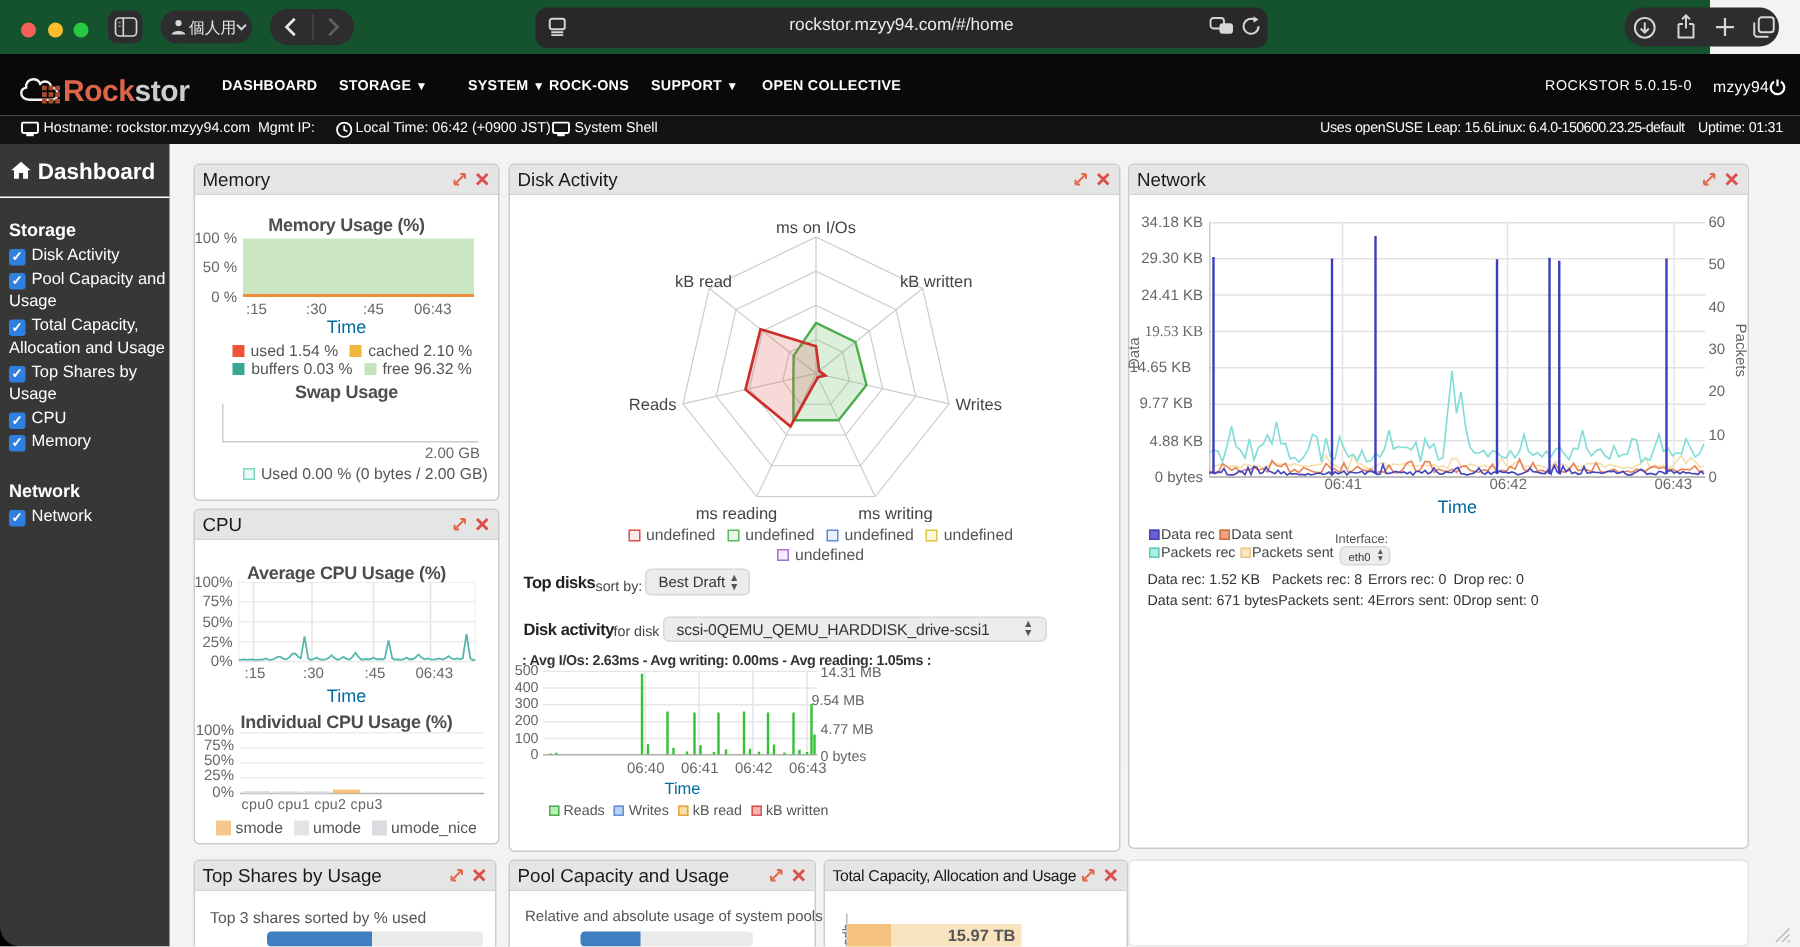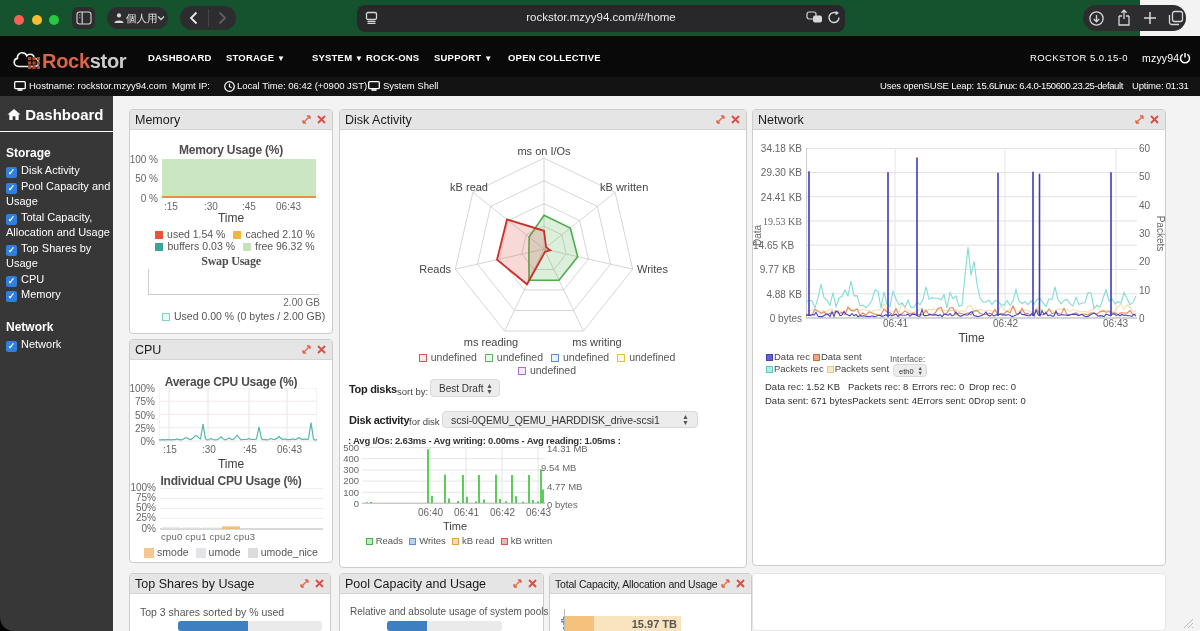--- a/index.html
+++ b/index.html
@@ -30,21 +30,21 @@
 
 
 .widget { position:absolute; background:#fff; border:1px solid #ccc; border-radius:4px; }
 .whead { height:20px; background:#e5e5e5; border-bottom:1px solid #d4d4d4; border-radius:3px 3px 0 0; position:relative; }
 .whead .t { position:absolute; left:5px; top:3px; font-size:12.5px; color:#1a1a1a; }
 .whead svg.ic { position:absolute; top:4px; }
 .wbody { position:absolute; left:0; top:20px; width:100%; height:calc(100% - 20px); }
 .ctitle { position:absolute; font-weight:bold; font-size:12px; letter-spacing:-0.2px; color:#4d4d4d; width:100%; text-align:center; }
 .axlbl { position:absolute; font-size:10px; color:#666; white-space:nowrap; }
 .xlbl { position:absolute; font-size:10px; color:#666; white-space:nowrap; }
-.tlbl { position:absolute; font-size:12px; color:#404040; width:100%; text-align:center; }
+.tlbl { position:absolute; font-size:12px; color:#0369a1; width:100%; text-align:center; }
 .leg { position:absolute; font-size:10.5px; color:#555; width:100%; text-align:center; white-space:nowrap; }
 .sq { display:inline-block; width:8px; height:8px; margin:0 4px 0 8px; vertical-align:-1px; }
 .sel { position:absolute; background:#ececec; border:1px solid #d8d8d8; border-radius:4px; font-size:11px; color:#333; }
 </style>
 </head>
 <body>
 
 <div id="chrome">
   <div class="tl" style="left:14px;background:#f95f57;"></div>
   <div class="tl" style="left:32px;background:#fbbd2e;"></div>
@@ -191,21 +191,21 @@
   <div class="axlbl" style="right:174px;top:24px;">100 %</div>
   <div class="axlbl" style="right:174px;top:43px;">50 %</div>
   <div class="axlbl" style="right:174px;top:63px;">0 %</div>
   <div class="xlbl" style="left:34px;top:71px;">:15</div>
   <div class="xlbl" style="left:74px;top:71px;">:30</div>
   <div class="xlbl" style="left:112px;top:71px;">:45</div>
   <div class="xlbl" style="left:146px;top:71px;">06:43</div>
   <div class="tlbl" style="top:81px;">Time</div>
   <div class="leg" style="top:98px;"><span class="sq" style="background:#ed5338;"></span>used 1.54 %<span class="sq" style="background:#eeb73e;"></span>cached 2.10 %</div>
   <div class="leg" style="top:110px;"><span class="sq" style="background:#3aa795;"></span>buffers 0.03 %<span class="sq" style="background:#c5e3bb;"></span>free 96.32 %</div>
-  <div class="ctitle" style="top:124px;font-family:Liberation Serif, serif;">Swap Usage</div>
+  <div class="ctitle" style="top:124px;">Swap Usage</div>
   <div class="abs" style="left:18px;top:139px;width:171px;height:26px;border-left:1px solid #ccc;border-bottom:1px solid #ccc;"></div>
   <div class="axlbl" style="right:12px;top:167px;">2.00 GB</div>
   <div class="leg" style="top:180px;text-align:left;padding-left:32px;"><span class="sq" style="background:#eafaf6;border:1.5px solid #7fd4c2;margin-left:0;"></span>Used 0.00 % (0 bytes / 2.00 GB)</div>
   </div>
 </div>
 
 <div class="widget" style="left:129px;top:339px;width:204px;height:224px;">
   <div class="whead">
       <span class="t">CPU</span>
     <svg class="ic" style="right:20px" width="11" height="11" viewBox="0 0 11 11">

